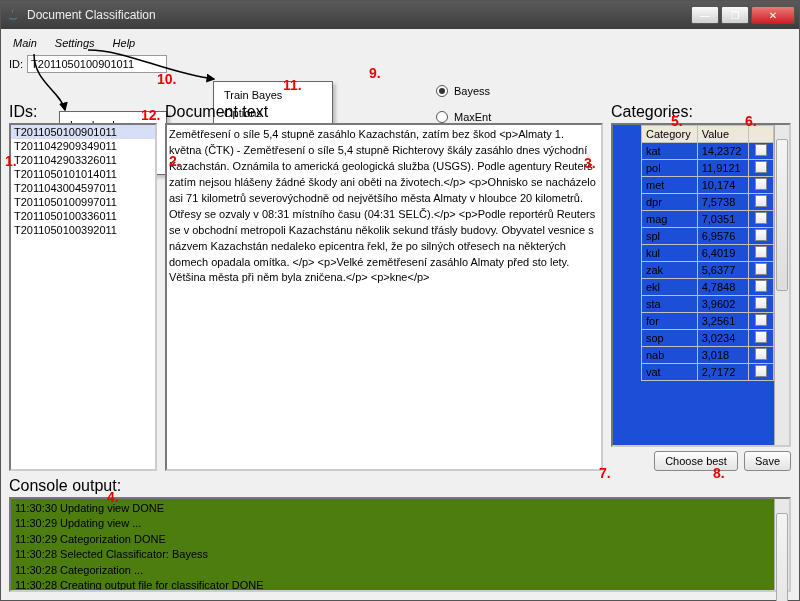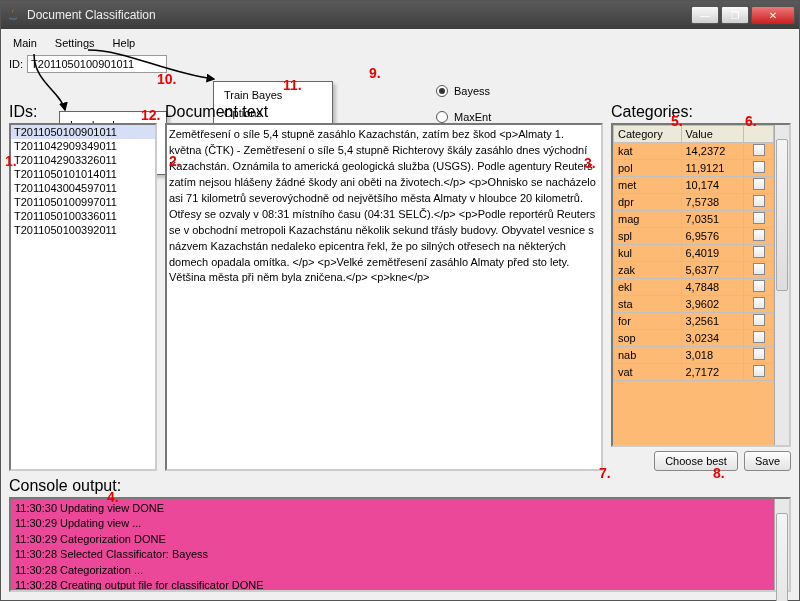--- a/index.html
+++ b/index.html
@@ -6,52 +6,52 @@
   body { margin: 0; padding: 0; background: #e8e4de; width: 800px; height: 601px; overflow: hidden; }
   .window { width: 800px; height: 601px; border: 1px solid #555; background: #f0f0f0; display: flex; flex-direction: column; }
   .titlebar { height: 28px; background: linear-gradient(#5a5a5a, #3d3d3d); display: flex; align-items: center; padding: 0 4px; color: #fff; }
   .titlebar .app-icon { width: 16px; height: 16px; margin-right: 6px; }
   .titlebar .title { flex: 1; color: #eee; font-size: 12px; }
   .win-btns { display: flex; gap: 2px; }
   .win-btn { width: 28px; height: 18px; background: linear-gradient(#fafafa,#d0d0d0); border: 1px solid #555; border-radius: 2px; display: flex; align-items: center; justify-content: center; font-size: 10px; }
   .win-btn.close { background: linear-gradient(#e77,#c22); color: #fff; width: 44px; }
   .content { flex: 1; background: #f0f0f0; padding: 4px 8px 8px 8px; position: relative; display: flex; flex-direction: column; }
   .menubar { display: flex; gap: 10px; padding: 2px 0; }
-  .menubar span { padding: 2px 4px; }
+  .menubar span { padding: 2px 4px; font-style: italic; }
   .row-id { display: flex; align-items: center; gap: 4px; margin-top: 2px; }
   .id-field { width: 140px; height: 18px; border: 1px solid #999; background: #fff; padding: 1px 3px; font-size: 11px; }
   .main-area { display: flex; gap: 8px; margin-top: 30px; flex: 1; min-height: 0; position: relative; }
   .panel-label { font-size: 16px; color: #000; margin-bottom: 2px; }
   .col-ids { width: 148px; display: flex; flex-direction: column; }
   .list-box { border: 2px inset #ccc; background: #fff; flex: 1; overflow: auto; padding: 0px; }
   .list-item { padding: 1px 3px; white-space: nowrap; }
   .list-item.selected { background: #d6dff5; }
   .col-doc { flex: 1; display: flex; flex-direction: column; }
   .doc-text { border: 2px inset #ccc; background: #fff; flex: 1; padding: 2px; line-height: 1.45; overflow: auto; }
   .col-cat { width: 180px; display: flex; flex-direction: column; }
-  .cat-table-wrap { border: 2px inset #ccc; background: #fdba74; flex: 1; display: flex; }
+  .cat-table-wrap { border: 2px inset #ccc; background: #1d4ed8; flex: 1; display: flex; padding-left: 28px; }
   .cat-table { border-collapse: collapse; width: 100%; }
   .cat-table th, .cat-table td { border: 1px solid #c0c0c0; padding: 1px 4px; text-align: left; font-weight: normal; height: 17px; }
   .cat-table th { background: #ece9d8; }
   .cat-scroll { width: 15px; background: #e8e8e8; border-left: 1px solid #aaa; position: relative; }
   .cat-scroll::before { content: ""; position: absolute; top: 14px; left: 1px; right: 1px; height: 150px; background: linear-gradient(#f4f4f4,#ddd); border: 1px solid #aaa; border-radius: 2px; }
   .cat-scroll::after { content:""; position:absolute; left:3px; border:4px solid transparent; }
   .btn { background: linear-gradient(#fdfdfd,#e3e3e3); border: 1px solid #888; border-radius: 3px; padding: 3px 10px; font-size: 11px; }
   .top-right-btns { position: absolute; right: 12px; top: 106px; display: flex; gap: 6px; }
   .cat-btns { display: flex; gap: 6px; margin-top: 4px; justify-content: flex-end; }
   .dropdown { position: absolute; background: #fff; border: 1px solid #666; padding: 4px 0; box-shadow: 3px 3px 3px rgba(0,0,0,0.2); }
   .dropdown .mi { padding: 3px 16px 3px 10px; white-space: nowrap; }
   .dd-main { left: 58px; top: 82px; width: 108px; }
   .dd-opts { left: 212px; top: 52px; width: 120px; }
   .radios { position: absolute; left: 390px; top: 56px; display: flex; flex-direction: column; gap: 14px; }
   .radio-row { display: flex; align-items: center; gap: 6px; margin-left: 45px; }
   .radio { width: 12px; height: 12px; border: 1px solid #555; border-radius: 50%; background: #fff; display: inline-block; position: relative; }
   .radio.checked::after { content: ""; width: 6px; height: 6px; background: #333; border-radius: 50%; position: absolute; top: 2px; left: 2px; }
   .console-sec { margin-top: 6px; display: flex; flex-direction: column; }
-  .console-box { border: 2px inset #ccc; background: #ec4899; height: 95px; display: flex; }
+  .console-box { border: 2px inset #ccc; background: #4d7c0f; height: 95px; display: flex; }
   .console-lines { flex: 1; overflow: hidden; padding: 2px 4px; }
   .console-lines div { white-space: nowrap; line-height: 1.4; }
   .annot { position: absolute; color: #e00; font-weight: bold; font-size: 14px; pointer-events: none; }
   .arrow { position: absolute; pointer-events: none; }
   .chk { width: 12px; height: 12px; border: 1px solid #888; background: linear-gradient(#fff,#e8e8e8); display: inline-block; }
 </style>
 </head>
 <body>
 
 <div class="window">

